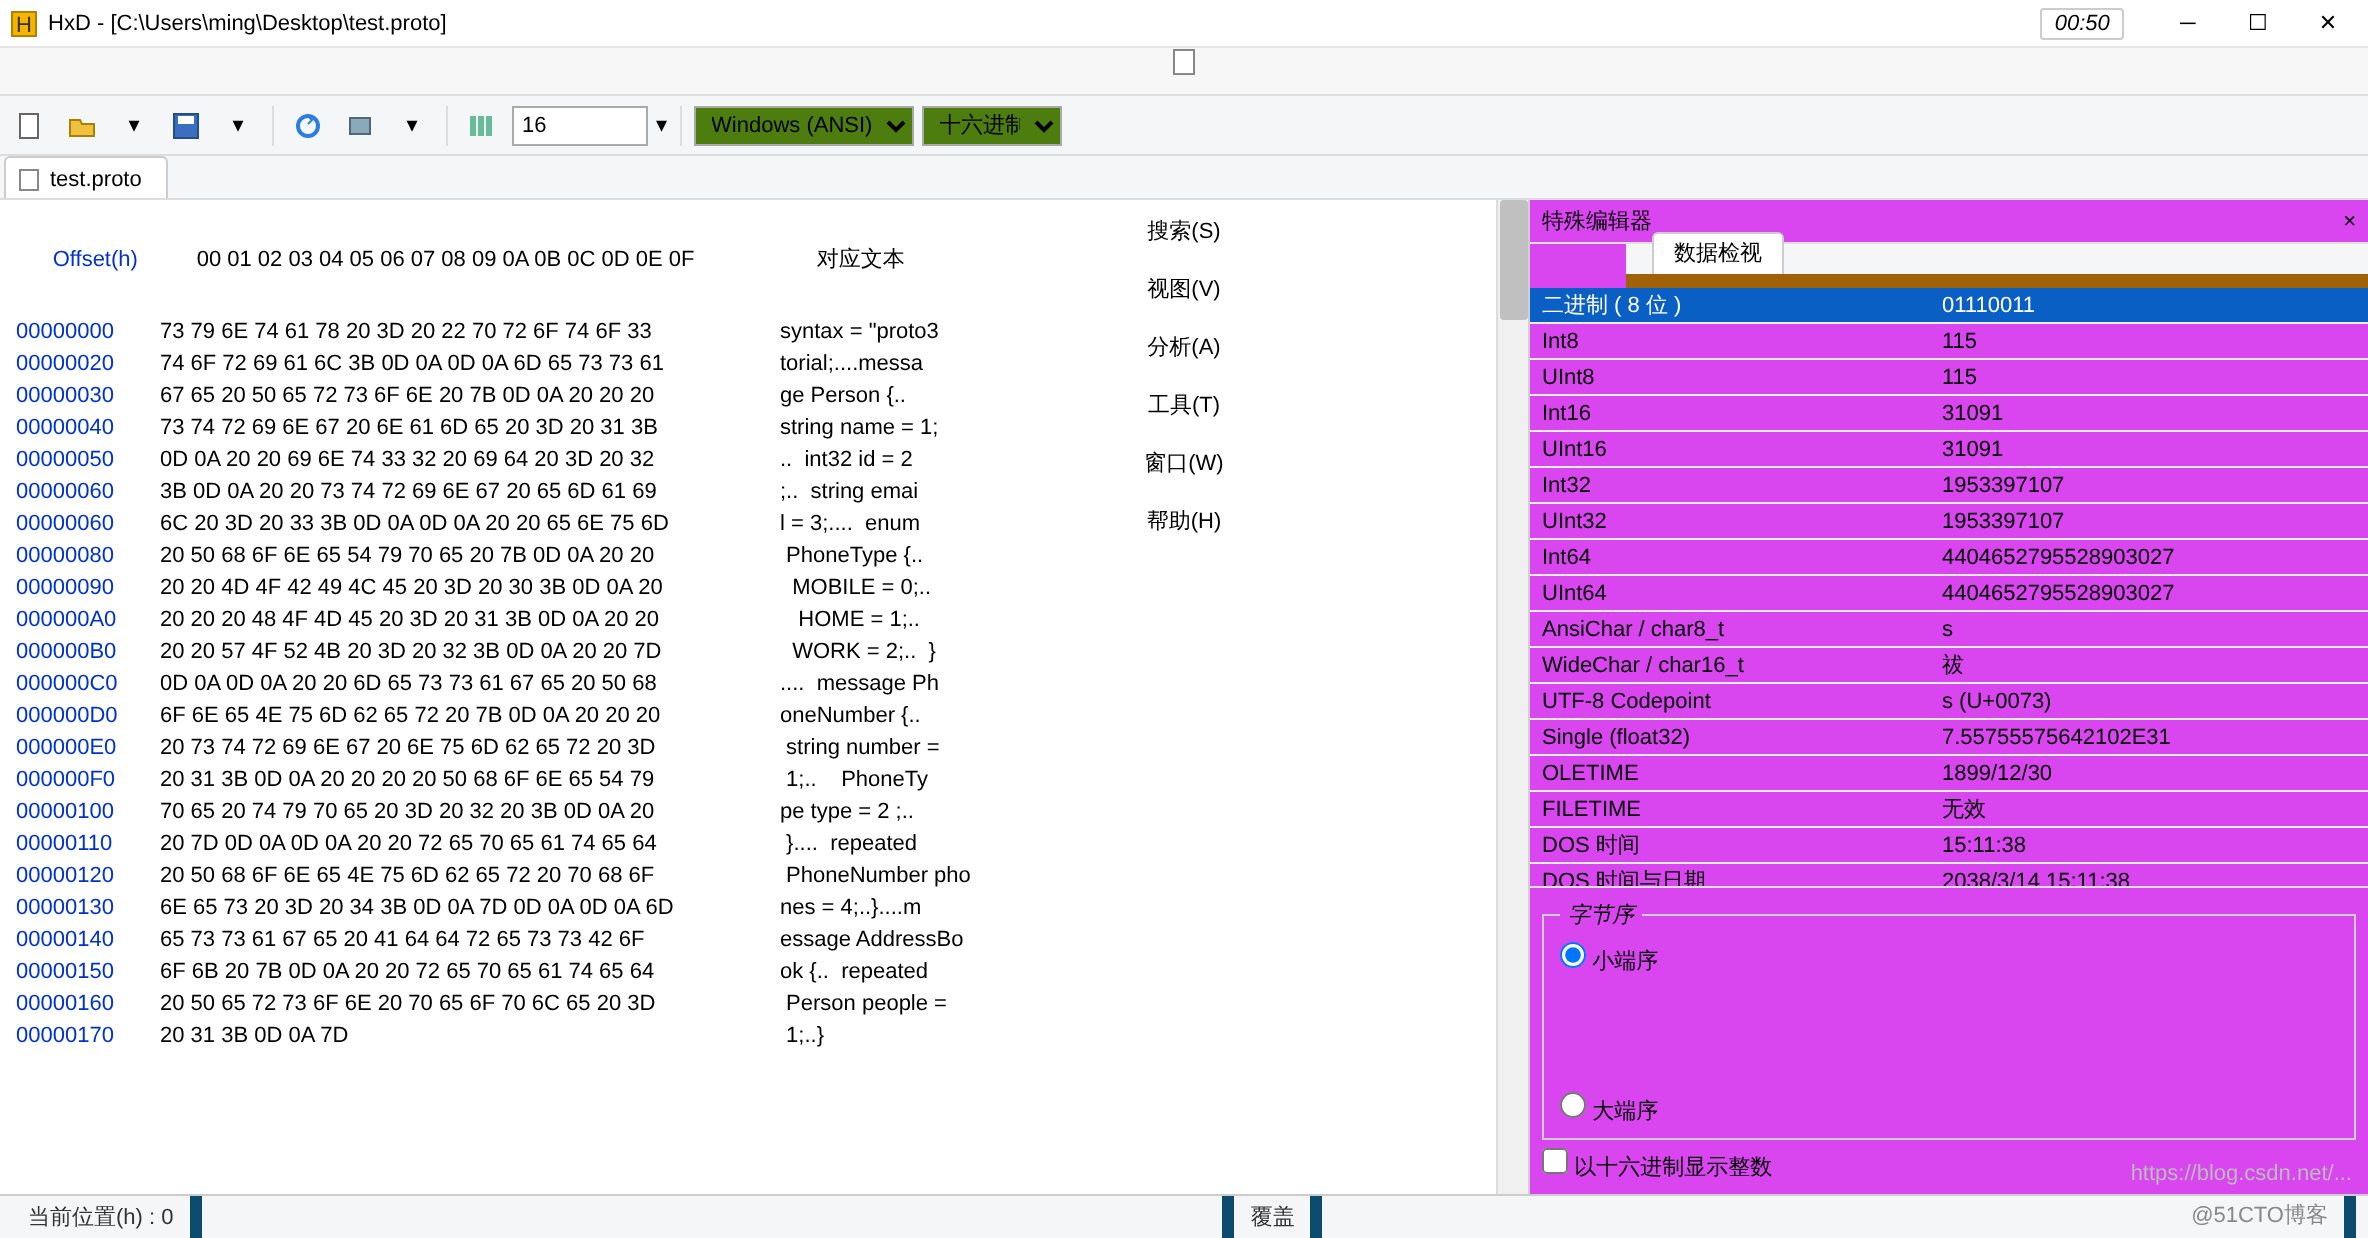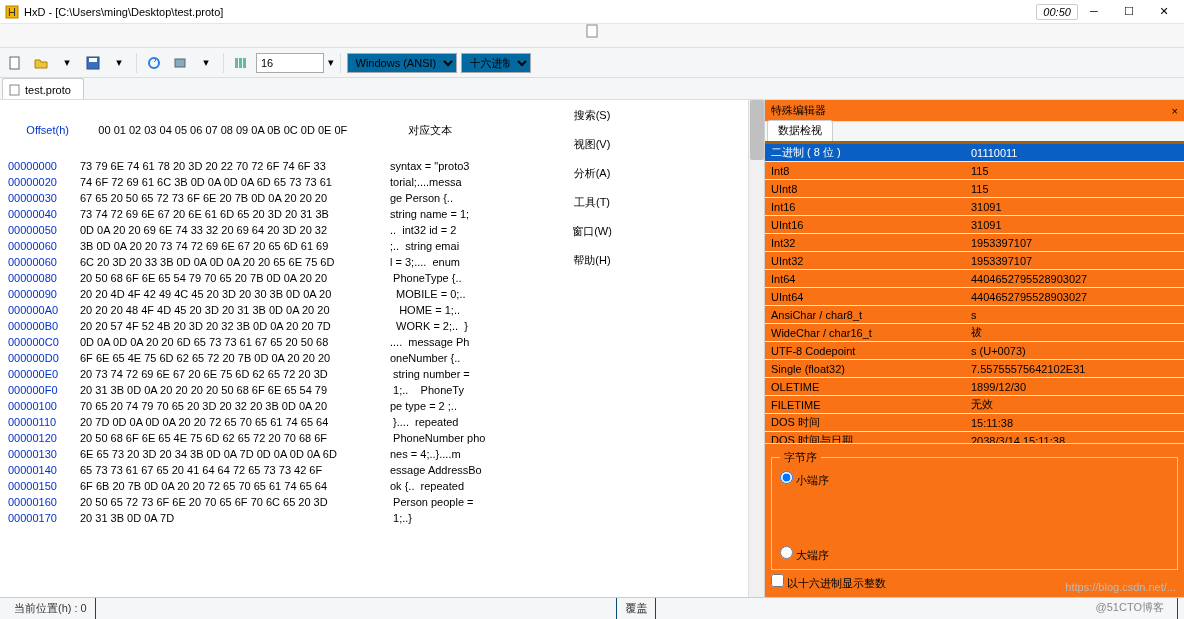--- a/index.html
+++ b/index.html
@@ -1,59 +1,59 @@
 <!DOCTYPE html>
 <html><head>
 <meta charset="utf-8">
 <style>
 * { margin:0; padding:0; box-sizing:border-box; font-family:"Microsoft YaHei",Tahoma,sans-serif; font-size:11px; }
 body { background:#fff; color:#000; width:1184px; height:619px; display:flex; flex-direction:column; overflow:hidden; position:relative; }
 .titlebar { height:24px; background:#fff; border-bottom:1px solid #e5e5e5; display:flex; align-items:center; padding:0 4px; }
 .titlebar .icon { width:16px; height:16px; display:inline-flex; align-items:center; justify-content:center; margin-right:4px; }
 .titlebar .title { flex:1; }
-.titlebar .time-badge { border:1px solid #ccc; padding:1px 6px; border-radius:2px; margin-right:0; font-style:italic; }
+.titlebar .time-badge { border:1px solid #ccc; padding:1px 6px; border-radius:2px; margin-right:16px; font-style:italic; }
 .wincontrols span { display:inline-block; width:32px; text-align:center; cursor:pointer; }
 .menubar { height:24px; display:flex; align-items:center; padding:0 4px; gap:10px; background:#f7f7f7; border-bottom:1px solid #e0e0e0;flex-direction:column; }
 .menubar .mdi-icon { width:16px; height:16px; display:inline-flex; align-items:center; justify-content:center; }
 .menubar .menu-item { padding:2px 4px; cursor:pointer; }
 .menubar .mdi-controls { margin-left:auto; display:flex; gap:6px; }
 .toolbar { height:30px; background:#f5f6f7; border-bottom:1px solid #ddd; display:flex; align-items:center; padding:0 4px; gap:4px; }
 .tbtn { width:22px; height:22px; border:1px solid transparent; display:inline-flex; align-items:center; justify-content:center; border-radius:2px; cursor:pointer; }
 .sep { width:1px; height:20px; background:#ddd; margin:0 2px; }
 .tinput { border:1px solid #aaa; height:20px; padding:0 4px; background:#fff; }
-.tselect { border:1px solid #aaa; height:20px; padding:0 4px; background:#0369a1; }
+.tselect { border:1px solid #aaa; height:20px; padding:0 4px; background:#4d7c0f; }
 .tabstrip { height:22px; background:#f5f6f7; border-bottom:1px solid #ddd; display:flex; align-items:flex-end; padding-left:2px; }
 .tab { height:21px; border:1px solid #ccc; border-bottom:none; background:#fff; padding:2px 12px 0 6px; display:flex; align-items:center; gap:4px; border-top-left-radius:3px; border-top-right-radius:3px; }
 .tab .dot { width:12px; height:12px; }
 .main { flex:1; display:flex; overflow:hidden; }
 .hexpane { flex:1; overflow:auto; padding:6px 8px; font-family:Consolas,monospace; font-size:12px; line-height:16px; position:relative; }
 .hex-header { color:#0033cc; margin-bottom:4px; white-space:pre; }
 .hrow { white-space:pre; }
 .off { color:#0033cc; display:inline-block; width:72px; }
 .hexbytes { color:#000; display:inline-block; width:310px; }
 .ascii { color:#000; display:inline-block; }
 .scrolltrack { position:absolute; right:0; top:0; bottom:0; width:16px; background:#f0f0f0; border-left:1px solid #ddd; }
 .scrollthumb { position:absolute; top:0; width:14px; left:1px; height:60px; background:#c0c0c0; border-radius:2px; }
-.inspector { width:420px; border-left:1px solid #d0d0d0; display:flex; flex-direction:column; background:#f97316; }
+.inspector { width:420px; border-left:1px solid #d0d0d0; display:flex; flex-direction:column; background:#d946ef; }
 .insp-title { padding:3px 6px; border-bottom:1px solid #e0e0e0; display:flex; align-items:center; }
 .insp-title .x { margin-left:auto; cursor:pointer; }
-.insp-tabs { height:22px; display:flex; align-items:flex-end; padding-left:2px; border-bottom:3px solid #a16207; background:#f5f6f7; }
+.insp-tabs { height:22px; display:flex; align-items:flex-end; padding-left:13px; border-bottom:7px solid #a16207; background:#f5f6f7;margin-left:48px; }
 .insp-tab { height:21px; border:1px solid #ccc; border-bottom:none; background:#fff; padding:2px 10px 0; border-top-left-radius:3px; border-top-right-radius:3px; }
 .insp-table { flex:1; overflow:auto; }
 .insp-row { display:flex; border-bottom:1px solid #eee; height:18px; align-items:center; }
 .insp-row .k { width:200px; padding-left:6px; }
 .insp-row .v { flex:1; padding-left:6px; }
 .insp-row.sel { background:#0a5fc4; color:#fff; }
 .byte-order-box { border-top:1px solid #ddd; padding:6px; }
 .byte-order-box fieldset { border:1px solid #ccc; padding:4px 8px; }
-.byte-order-box legend { padding:0 4px; }
+.byte-order-box legend { padding:0 4px;font-style:italic; }
 .radios { display:flex; gap:58px; margin:2px 0;flex-direction:column; }
 .checkbox-row { margin-top:4px; }
 .statusbar { height:22px; border-top:1px solid #ccc; background:#f5f6f7; display:flex; align-items:center; padding:0 6px; color:#333; }
-.statusbar .cell { padding:0 8px; border-right:1px solid #0c4a6e; height:100%; display:flex; align-items:center; }
+.statusbar .cell { padding:0 8px; border-right:6px solid #0c4a6e; height:100%; display:flex; align-items:center; }
 .statusbar .flex { flex:1; }
 .watermark { position:absolute; right:8px; bottom:26px; color:#bbb; font-size:11px; pointer-events:none; }
 .train { position:absolute; right:20px; bottom:4px; color:#888; font-size:11px; pointer-events:none; }
 svg { display:block; }
 </style>
 </head>
 <body>
 
 <div class="titlebar">
   <span class="icon">

